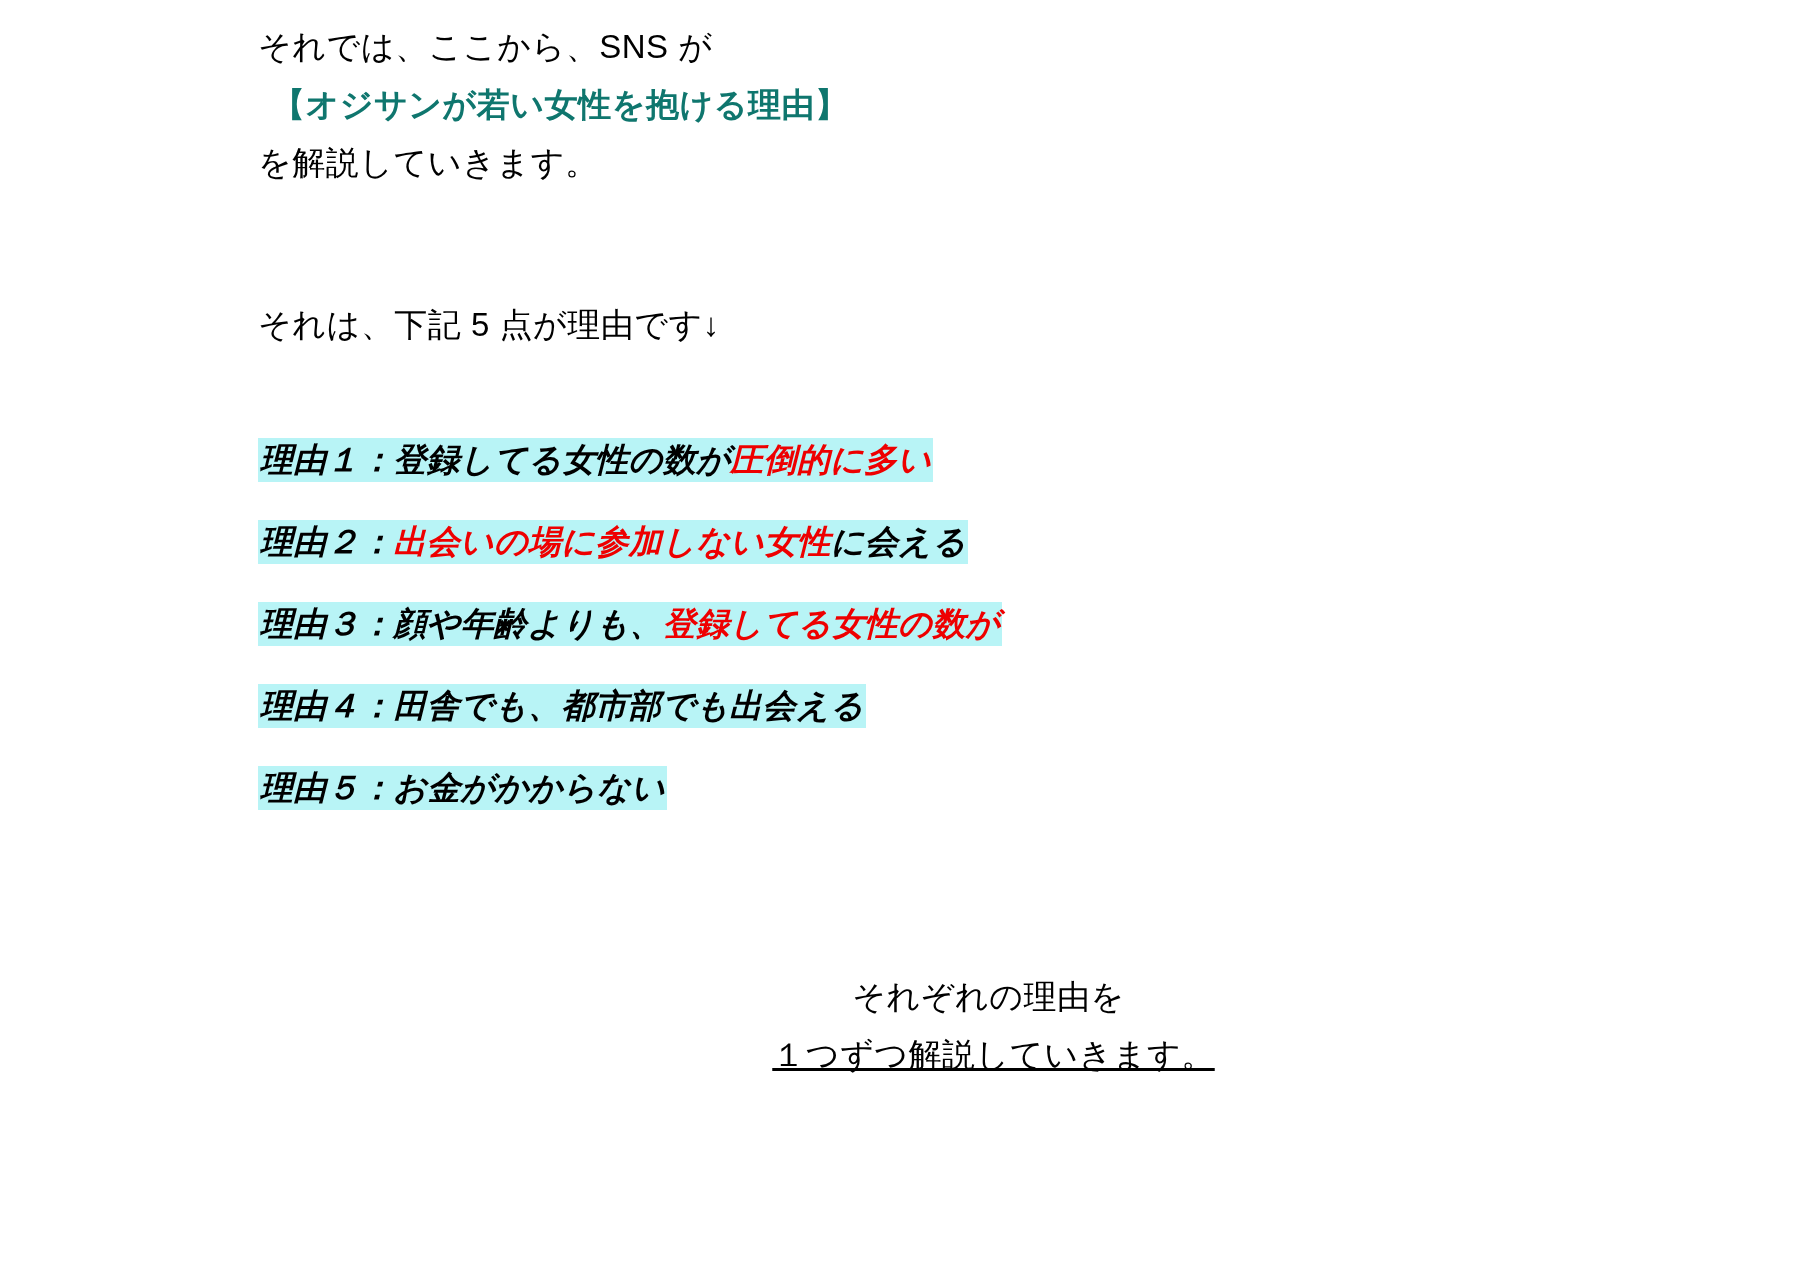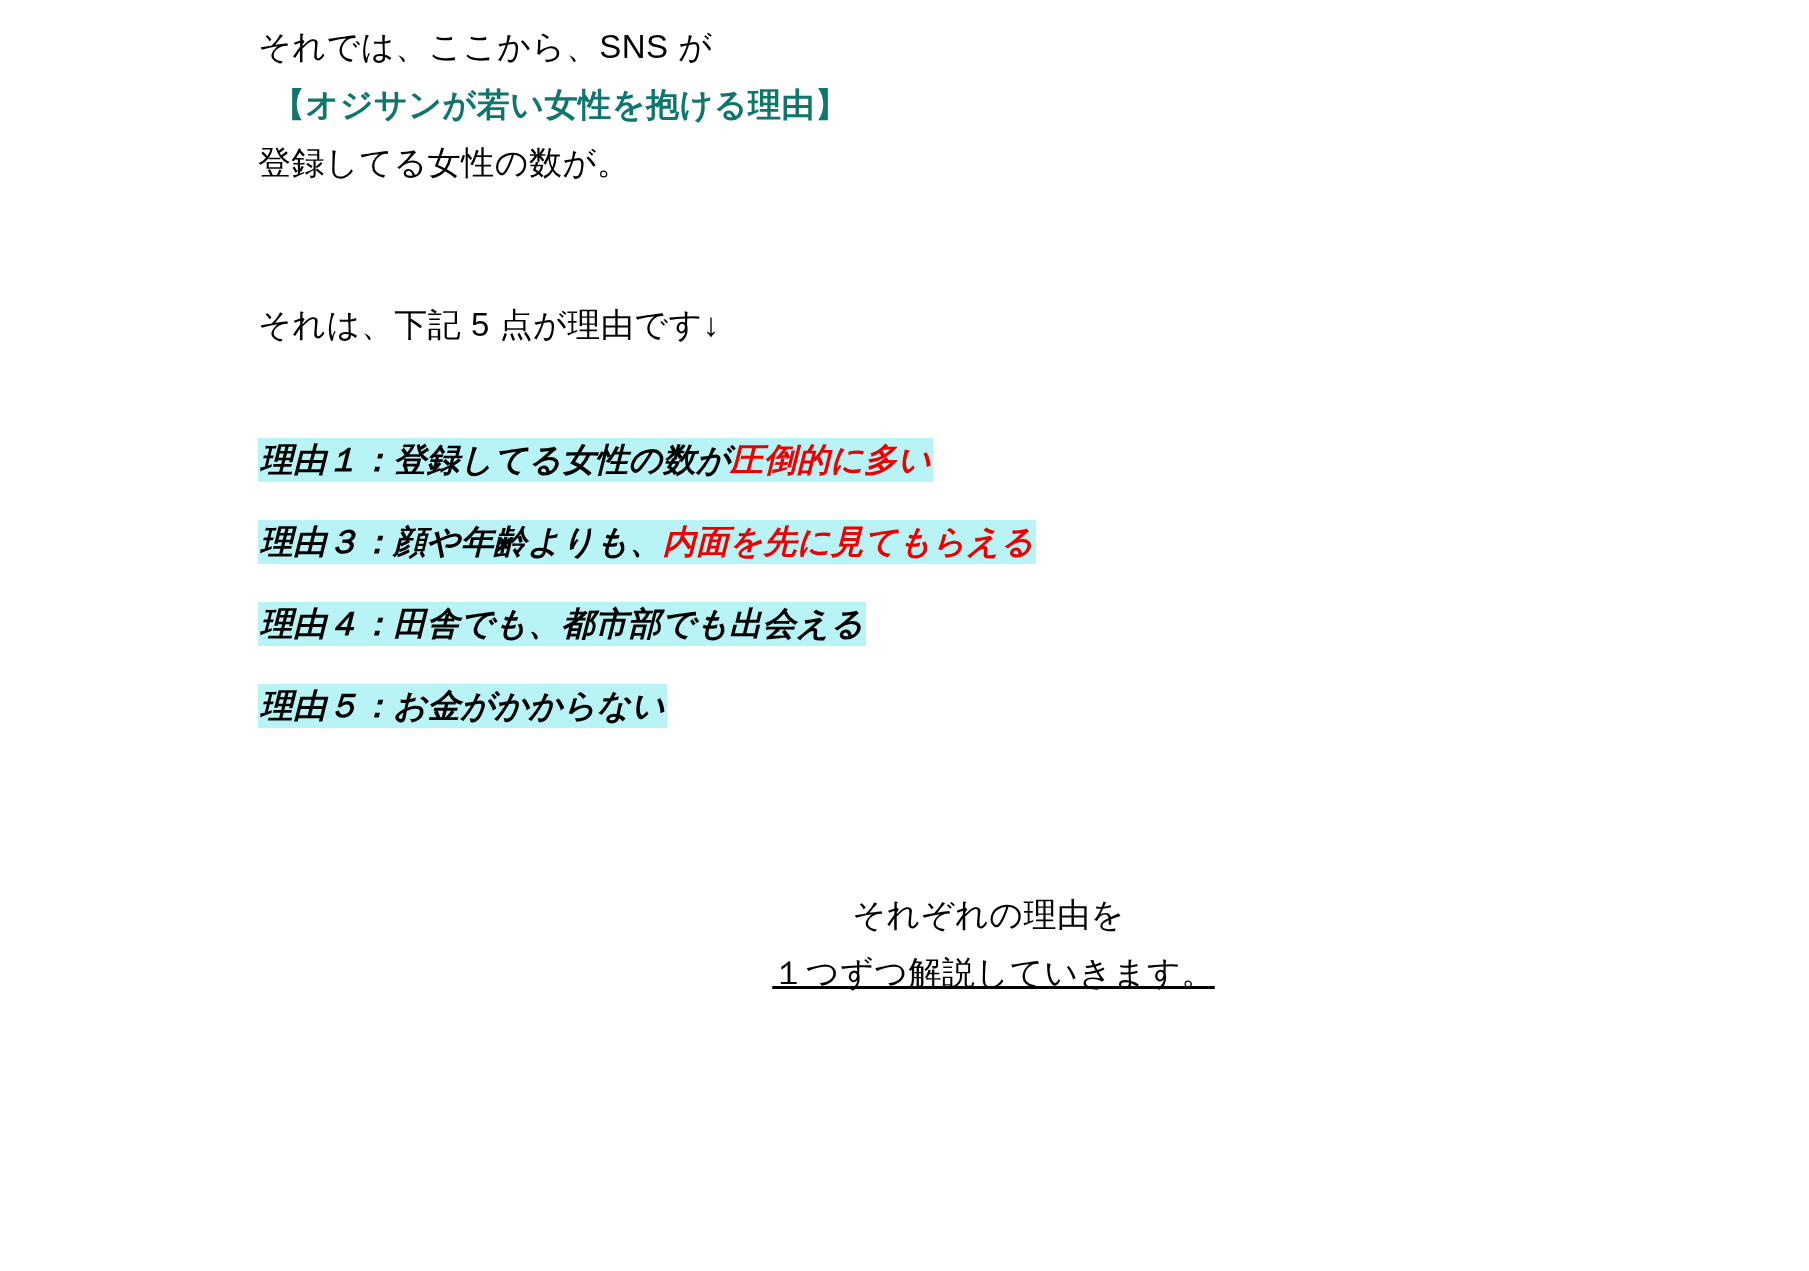--- a/index.html
+++ b/index.html
@@ -72,40 +72,43 @@
   }
 </style>
 </head>
 <body>
 
 <div class="page">
 
   <div class="block">
     <div class="line">それでは、ここから、SNS が</div>
     <div class="line intro-line-2"><span class="red">【オジサンが若い女性を抱ける理由】</span></div>
-    <div class="line">登録してる女性の数が。</div>
+    <div class="line">を解説していきます。</div>
   </div>
 
   <div class="spacer-lg"></div>
 
   <div class="block">
     <div class="line">それは、下記 5 点が理由です↓</div>
   </div>
 
   <div class="spacer-md"></div>
 
   <div class="reasons">
 
     <div class="reason-row">
       <span class="reason"><span>理由１：登録してる女性の数が</span><span class="hl">圧倒的に多い</span><span></span></span>
     </div>
 
+    <div class="reason-row">
+      <span class="reason"><span>理由２：</span><span class="hl">出会いの場に参加しない女性</span><span>に会える</span></span>
+    </div>
 
     <div class="reason-row">
-      <span class="reason"><span>理由３：顔や年齢よりも、</span><span class="hl">内面を先に見てもらえる</span><span></span></span>
+      <span class="reason"><span>理由３：顔や年齢よりも、</span><span class="hl">登録してる女性の数が</span><span></span></span>
     </div>
 
     <div class="reason-row">
       <span class="reason"><span>理由４：田舎でも、都市部でも出会える</span><span class="hl"></span><span></span></span>
     </div>
 
     <div class="reason-row">
       <span class="reason"><span>理由５：お金がかからない</span><span class="hl"></span><span></span></span>
     </div>
 

